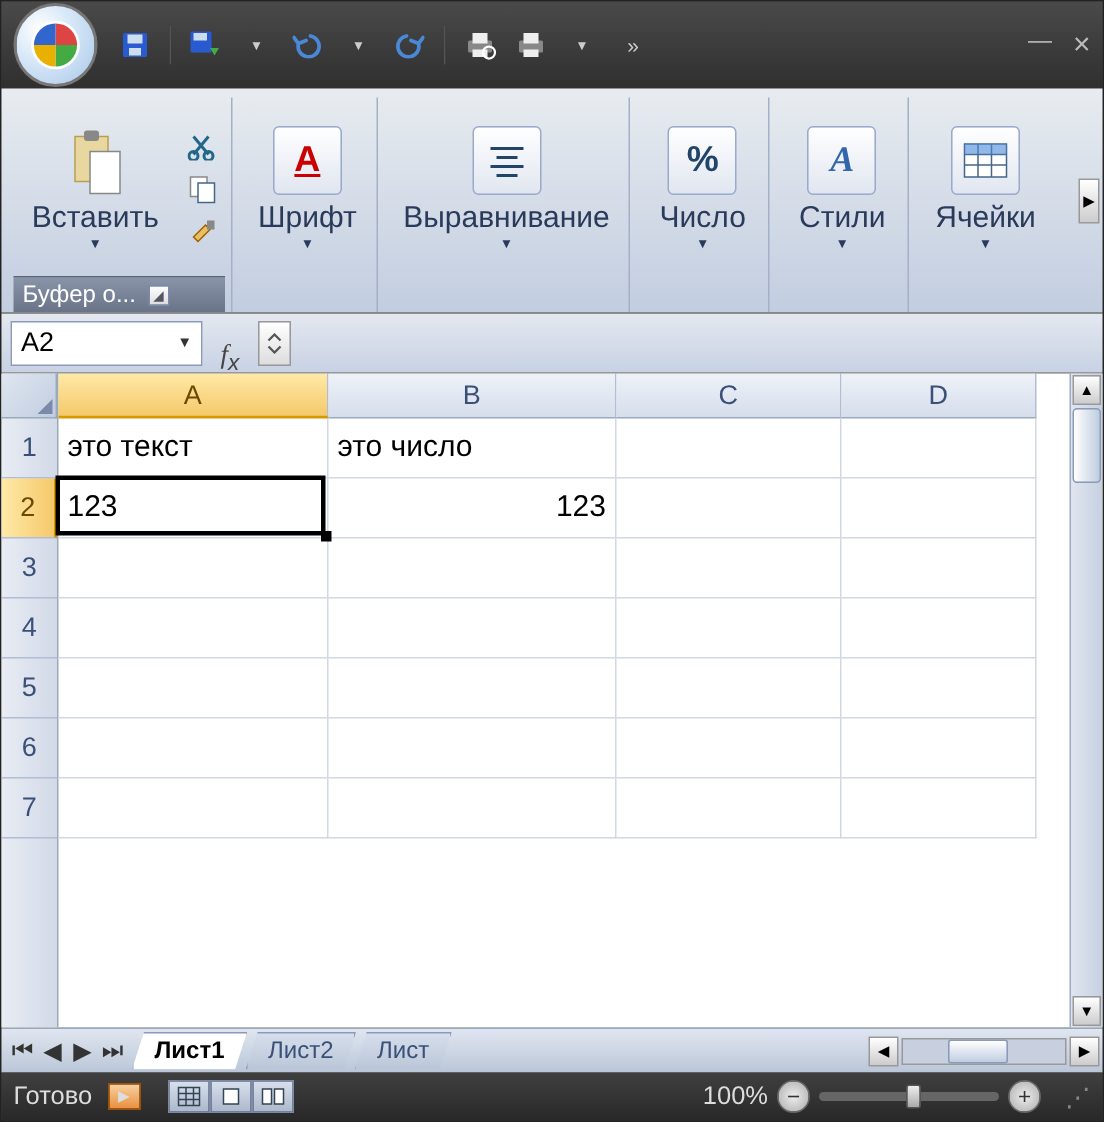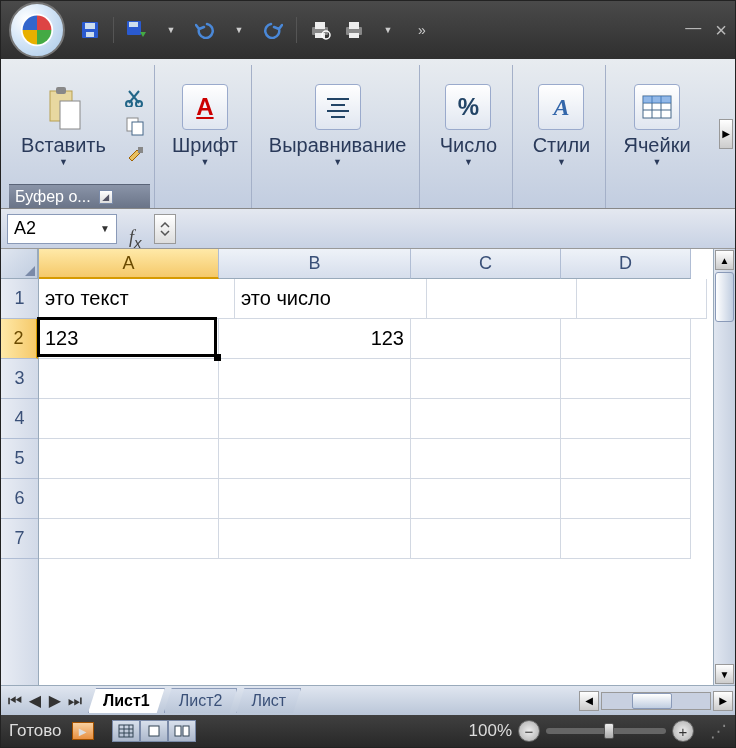--- a/index.html
+++ b/index.html
@@ -35,21 +35,21 @@
 .big-btn .lbl { font-size:20px; color:#2a3a5a; }
 .big-btn .drop { font-size:9px; color:#2a3a5a; margin-top:0px;}
 .mini-icons { display:flex; flex-direction:column; gap:6px; margin-left:4px;}
 .mini-icons span { width:24px; height:22px; display:flex; align-items:center; justify-content:center; cursor:pointer; }
 .scroll-arrow { position:absolute; right:2px; top:50%; transform:translateY(-50%); width:14px; height:30px; background:linear-gradient(#fff,#ccc); border:1px solid #999; display:flex;align-items:center;justify-content:center; font-size:10px; cursor:pointer;}
 
 .group-label.dark { background: linear-gradient(#8a94a8,#6a7488); color:#fff; width:100%; padding:2px 6px; border-top:1px solid #5a6478; font-size:16px;}
 
 
 .formula-bar { height:40px; background:linear-gradient(#e4e8f0,#c8d2e4); display:flex; align-items:center; padding:4px 6px; gap:6px; border-bottom:1px solid #999;}
-.namebox { width:110px; height:30px; background:#fff; border:1px solid #8a9ab8; display:flex; align-items:center; padding:0 6px; font-size:18px; }
+.namebox { width:128px; height:30px; background:#fff; border:1px solid #8a9ab8; display:flex; align-items:center; padding:0 6px; font-size:18px; }
 .namebox .dd { margin-left:auto; font-size:10px; color:#333; cursor:pointer;}
 .fx-btn { font-style:italic; font-family: "Times New Roman", serif; font-size:18px; color:#444; padding:0 6px; cursor:pointer;margin-top:20px;}
 .formula-input { flex:1; height:30px; background:#fff; border:1px solid #8a9ab8; font-size:20px; padding:0 6px; display:flex; align-items:center;}
 .formula-input input { border:none; outline:none; width:100%; font-size:20px; font-family:inherit;}
 .expand-btn { width:22px; height:30px; background:linear-gradient(#fff,#ddd); border:1px solid #999; display:flex;align-items:center;justify-content:center; cursor:pointer;}
 
 
 .grid-wrap { flex:1; display:flex; background:#fff; position:relative; overflow:hidden;}
 .rowhdrs { width:38px; background:linear-gradient(to right,#e8ecf4,#d2dae8); border-right:1px solid #9ab; }
 .corner { height:30px; background:linear-gradient(135deg,#e0e6f0,#c0cde0); border-bottom:1px solid #9ab; border-right:1px solid #9ab; display:flex; align-items:flex-end; justify-content:flex-end; padding:2px;}
@@ -304,21 +304,21 @@
     </div>
     <div class="gridcols">
       <div class="colhdrs" id="colhdrs">
           <div class="colhdr active" style="width: 180px;">A</div>
           <div class="colhdr" style="width: 192px;">B</div>
           <div class="colhdr" style="width: 150px;">C</div>
           <div class="colhdr" style="width: 130px;">D</div>
         </div>
       <div class="cells" id="cellgrid" style="position:relative">
           <div class="row">
-            <div class="cell" style="width: 196px;">это текст</div>
+            <div class="cell" style="width: 180px;">это текст</div>
             <div class="cell" style="width: 192px;">это число</div>
             <div class="cell" style="width: 150px;"></div>
             <div class="cell" style="width: 130px;"></div>
           </div>
           <div class="row">
             <div class="cell" style="width: 180px;">123</div>
             <div class="cell num" style="width: 192px;">123</div>
             <div class="cell" style="width: 150px;"></div>
             <div class="cell" style="width: 130px;"></div>
           </div>

